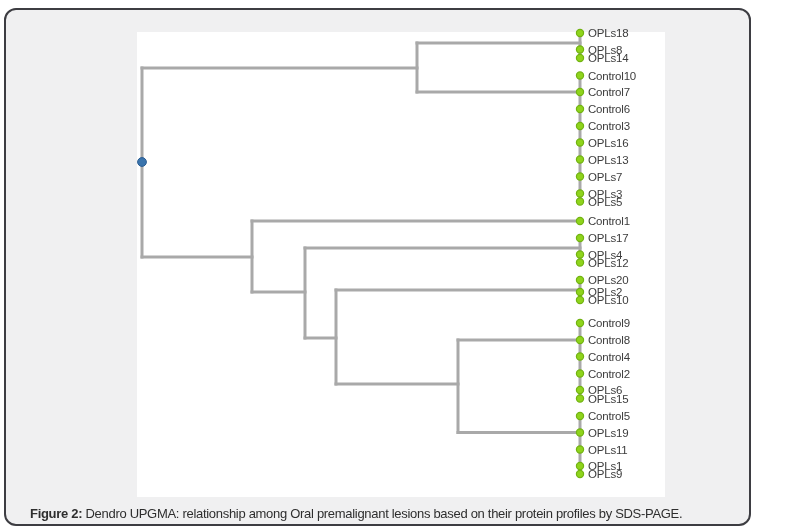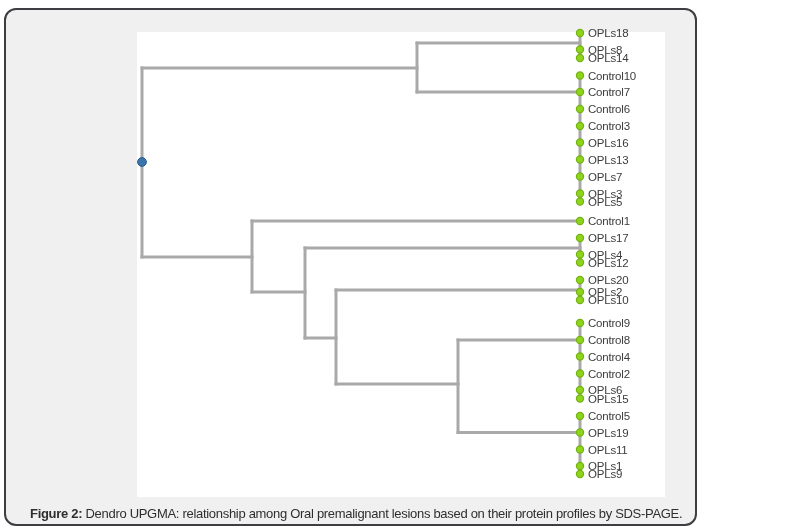--- a/index.html
+++ b/index.html
@@ -12,21 +12,21 @@
     position: relative;
     width: 795px;
     height: 532px;
     background: #ffffff;
     overflow: hidden;
   }
   .frame {
     position: absolute;
     left: 4px;
     top: 8px;
-    width: 693px;
+    width: 747px;
     height: 518px;
     box-sizing: border-box;
     background: #f0f0f1;
     border: 2px solid #3d3d42;
     border-radius: 12px;
   }
   .plot {
     position: absolute;
     left: 131px;
     top: 22px;

